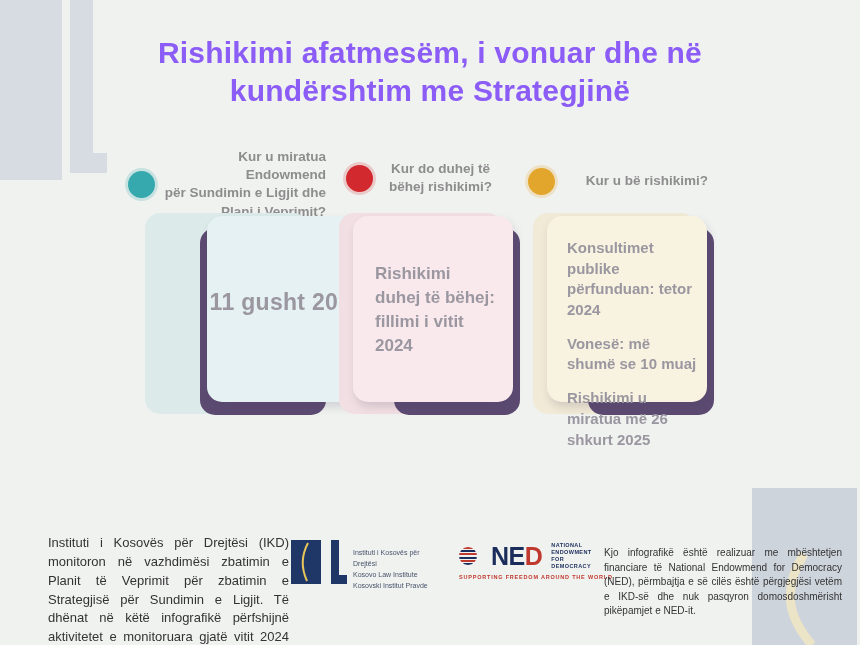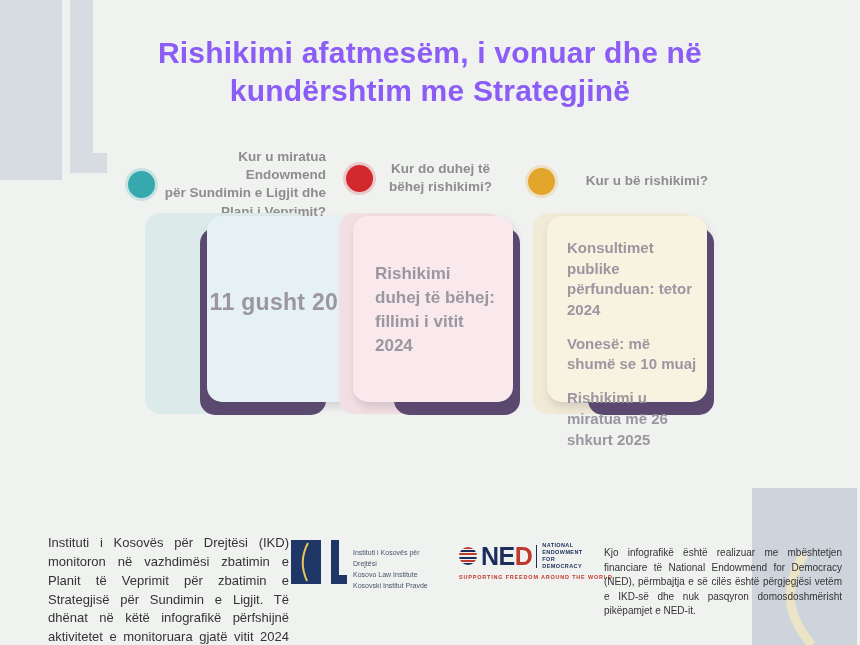--- a/index.html
+++ b/index.html
@@ -70,21 +70,21 @@
   .ikd-sq { width:30px; height:44px; background:#1f3766; }
   .ikd-l  { position:relative; width:18px; height:44px; margin-left:-4px; }
   .ikd-l-bar { position:absolute; left:5px; top:0; width:8px; height:44px; background:#1f3766; }
   .ikd-l-foot { position:absolute; left:13px; bottom:0; width:8px; height:9px; background:#1f3766; }
   .ikd-lines { width:92px; font-size:7px; line-height:1.55; color:#47536b; margin-top:8px; }
   .ned { flex:0 0 auto; margin:8px 0 0 14px; width:132px; }
   .ned-top { display:flex; align-items:center; }
   .globe { width:18px; height:18px; border-radius:50%; flex:0 0 auto;
     background:repeating-linear-gradient(180deg,
       #c0392f 0 2px, #f0f2f0 2px 3.2px, #1b2d5b 3.2px 5.2px, #f0f2f0 5.2px 6.4px); }
-  .ned-word { font-size:25px; font-weight:800; line-height:.9; margin-left:4px; letter-spacing:-.5px; }
+  .ned-word { font-size:25px; font-weight:800; line-height:.9; margin-left:14px; letter-spacing:-.5px; }
   .ned-word .ne { color:#1b2d5b; } .ned-word .d { color:#c0392f; }
   .ned-div { width:1px; height:23px; background:#1b2d5b; margin:0 5px 0 4px; }
   .ned-org { font-size:5.5px; font-weight:700; color:#1b2d5b; letter-spacing:.4px; line-height:1.3; }
   .ned-tag { font-size:5.5px; font-weight:700; color:#c0392f; letter-spacing:.8px; margin-top:3px; white-space:nowrap; }
   .f-right { width:238px; flex:0 0 auto; margin-left:13px; font-size:10px;
     line-height:1.45; color:#333; text-align:justify;margin-top:12px; }
 </style>
 </head>
 <body>
 

